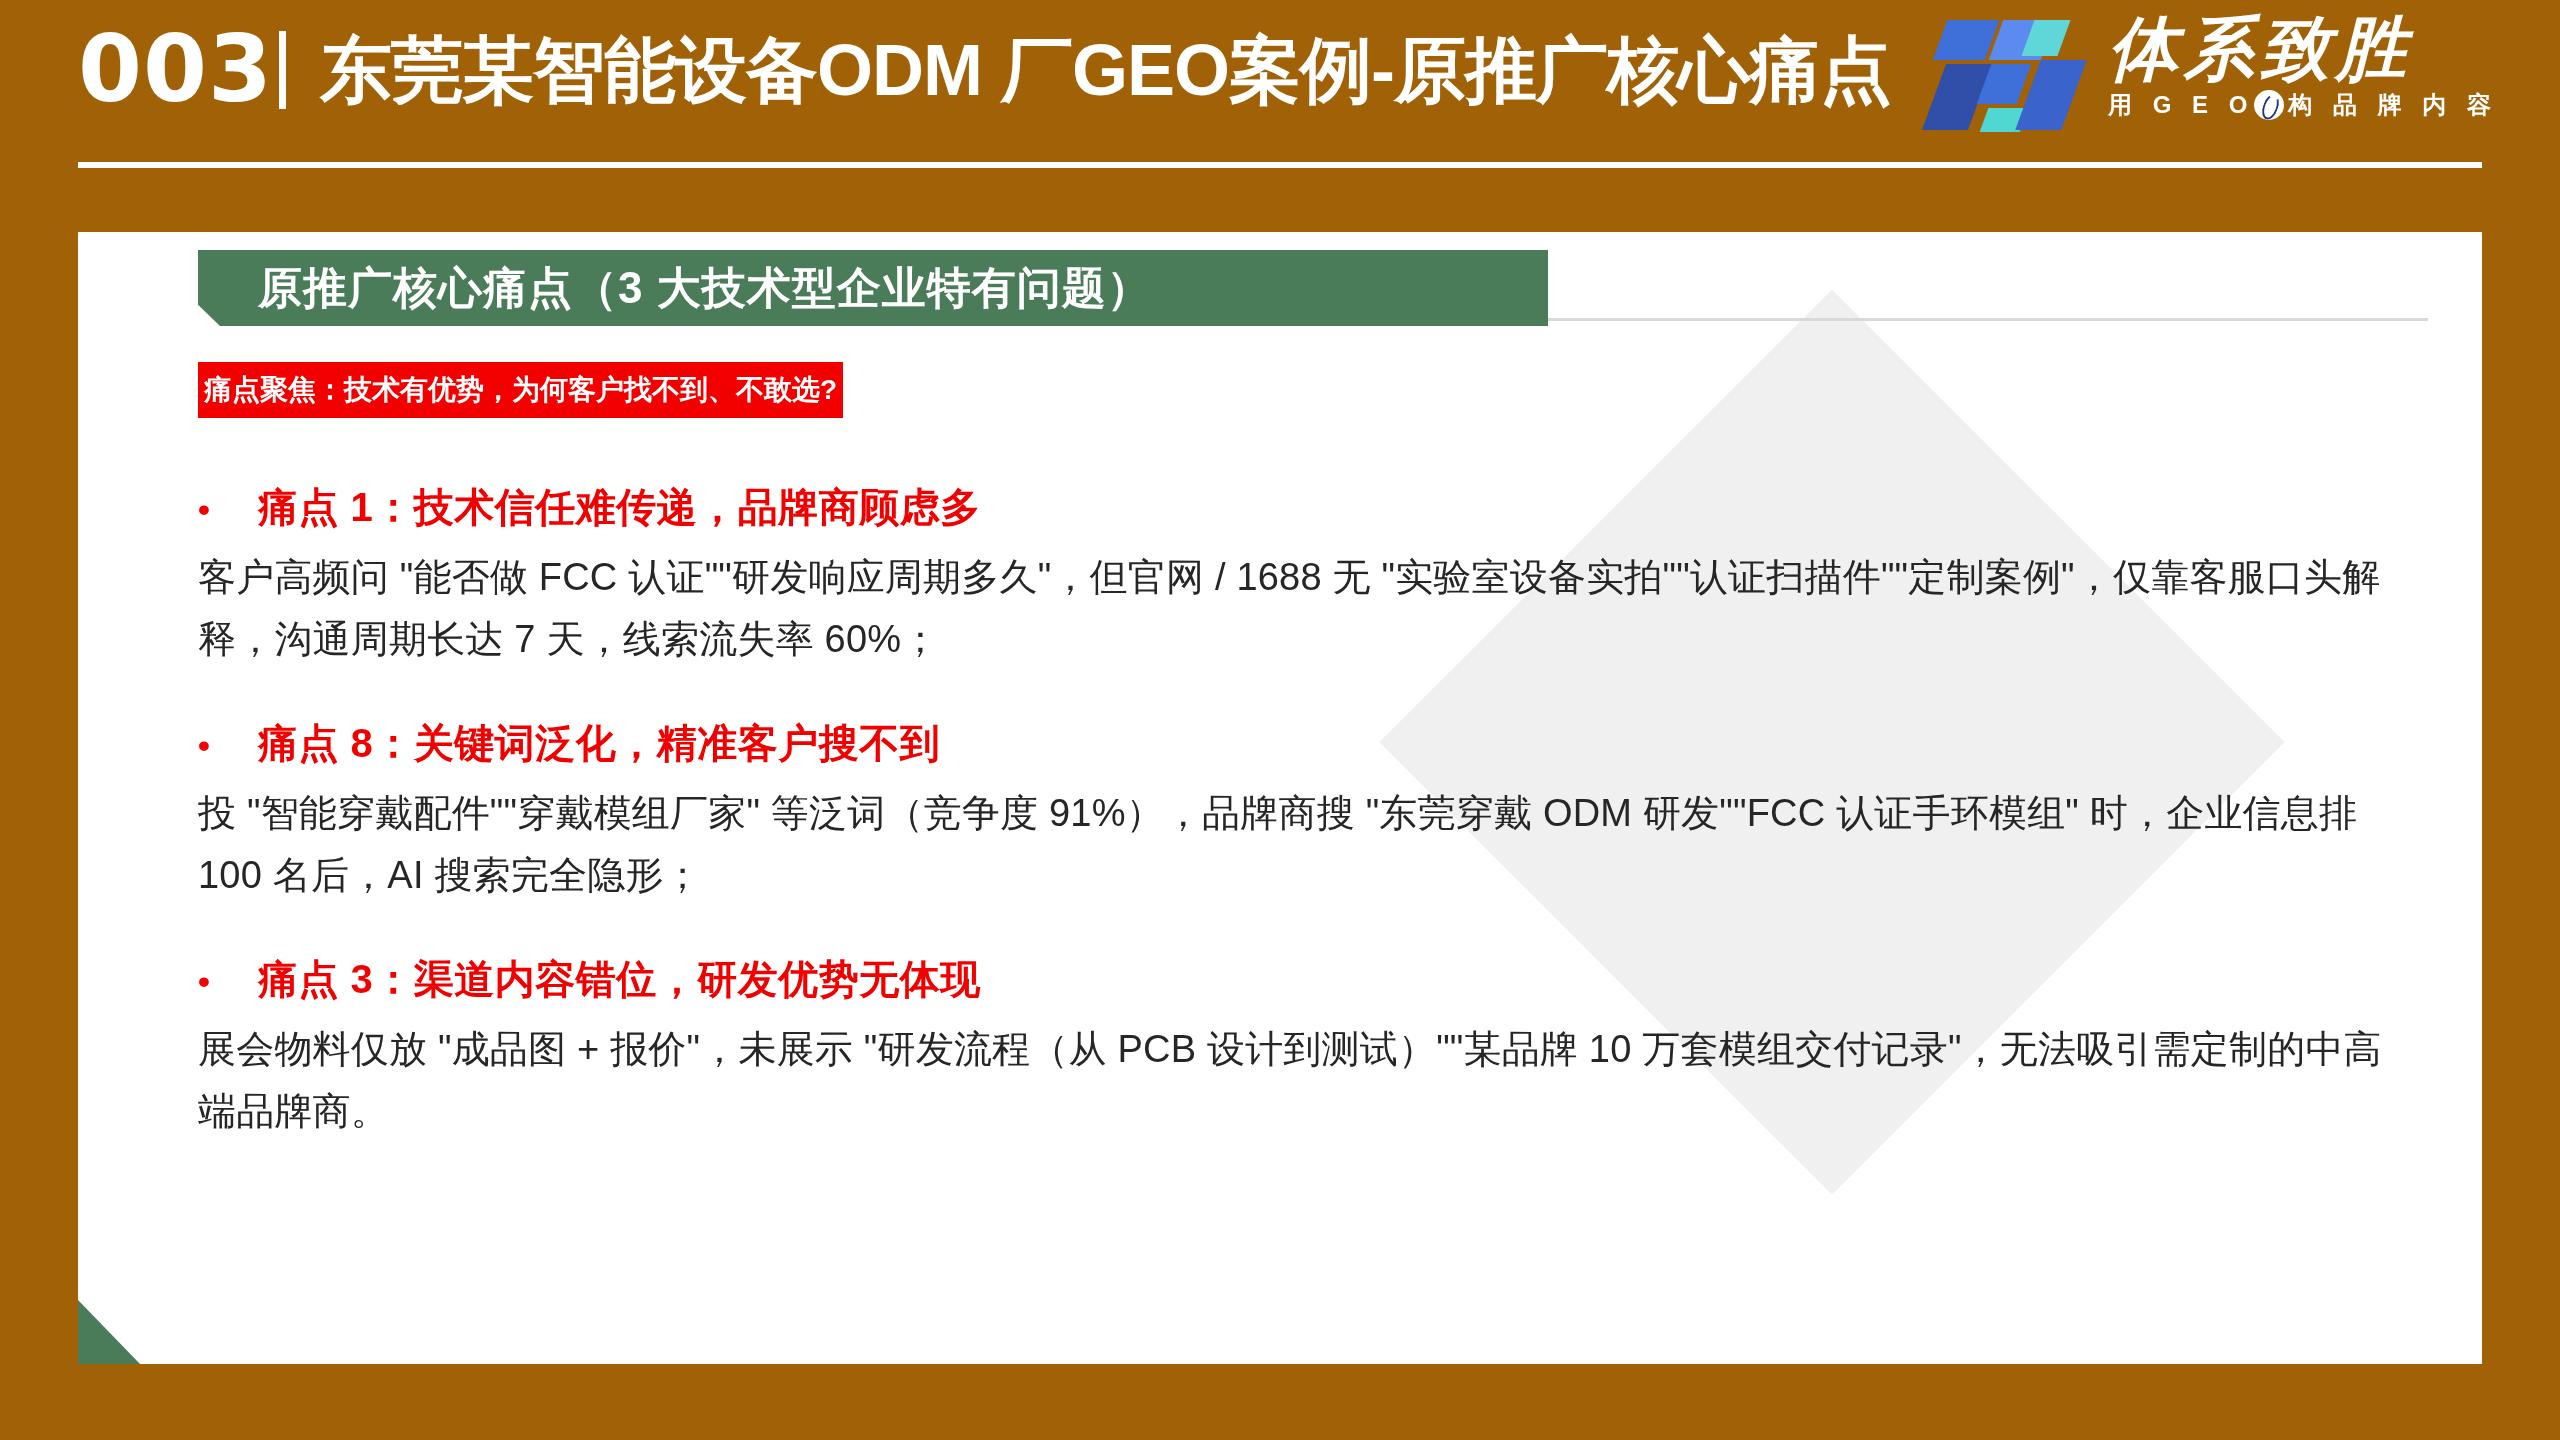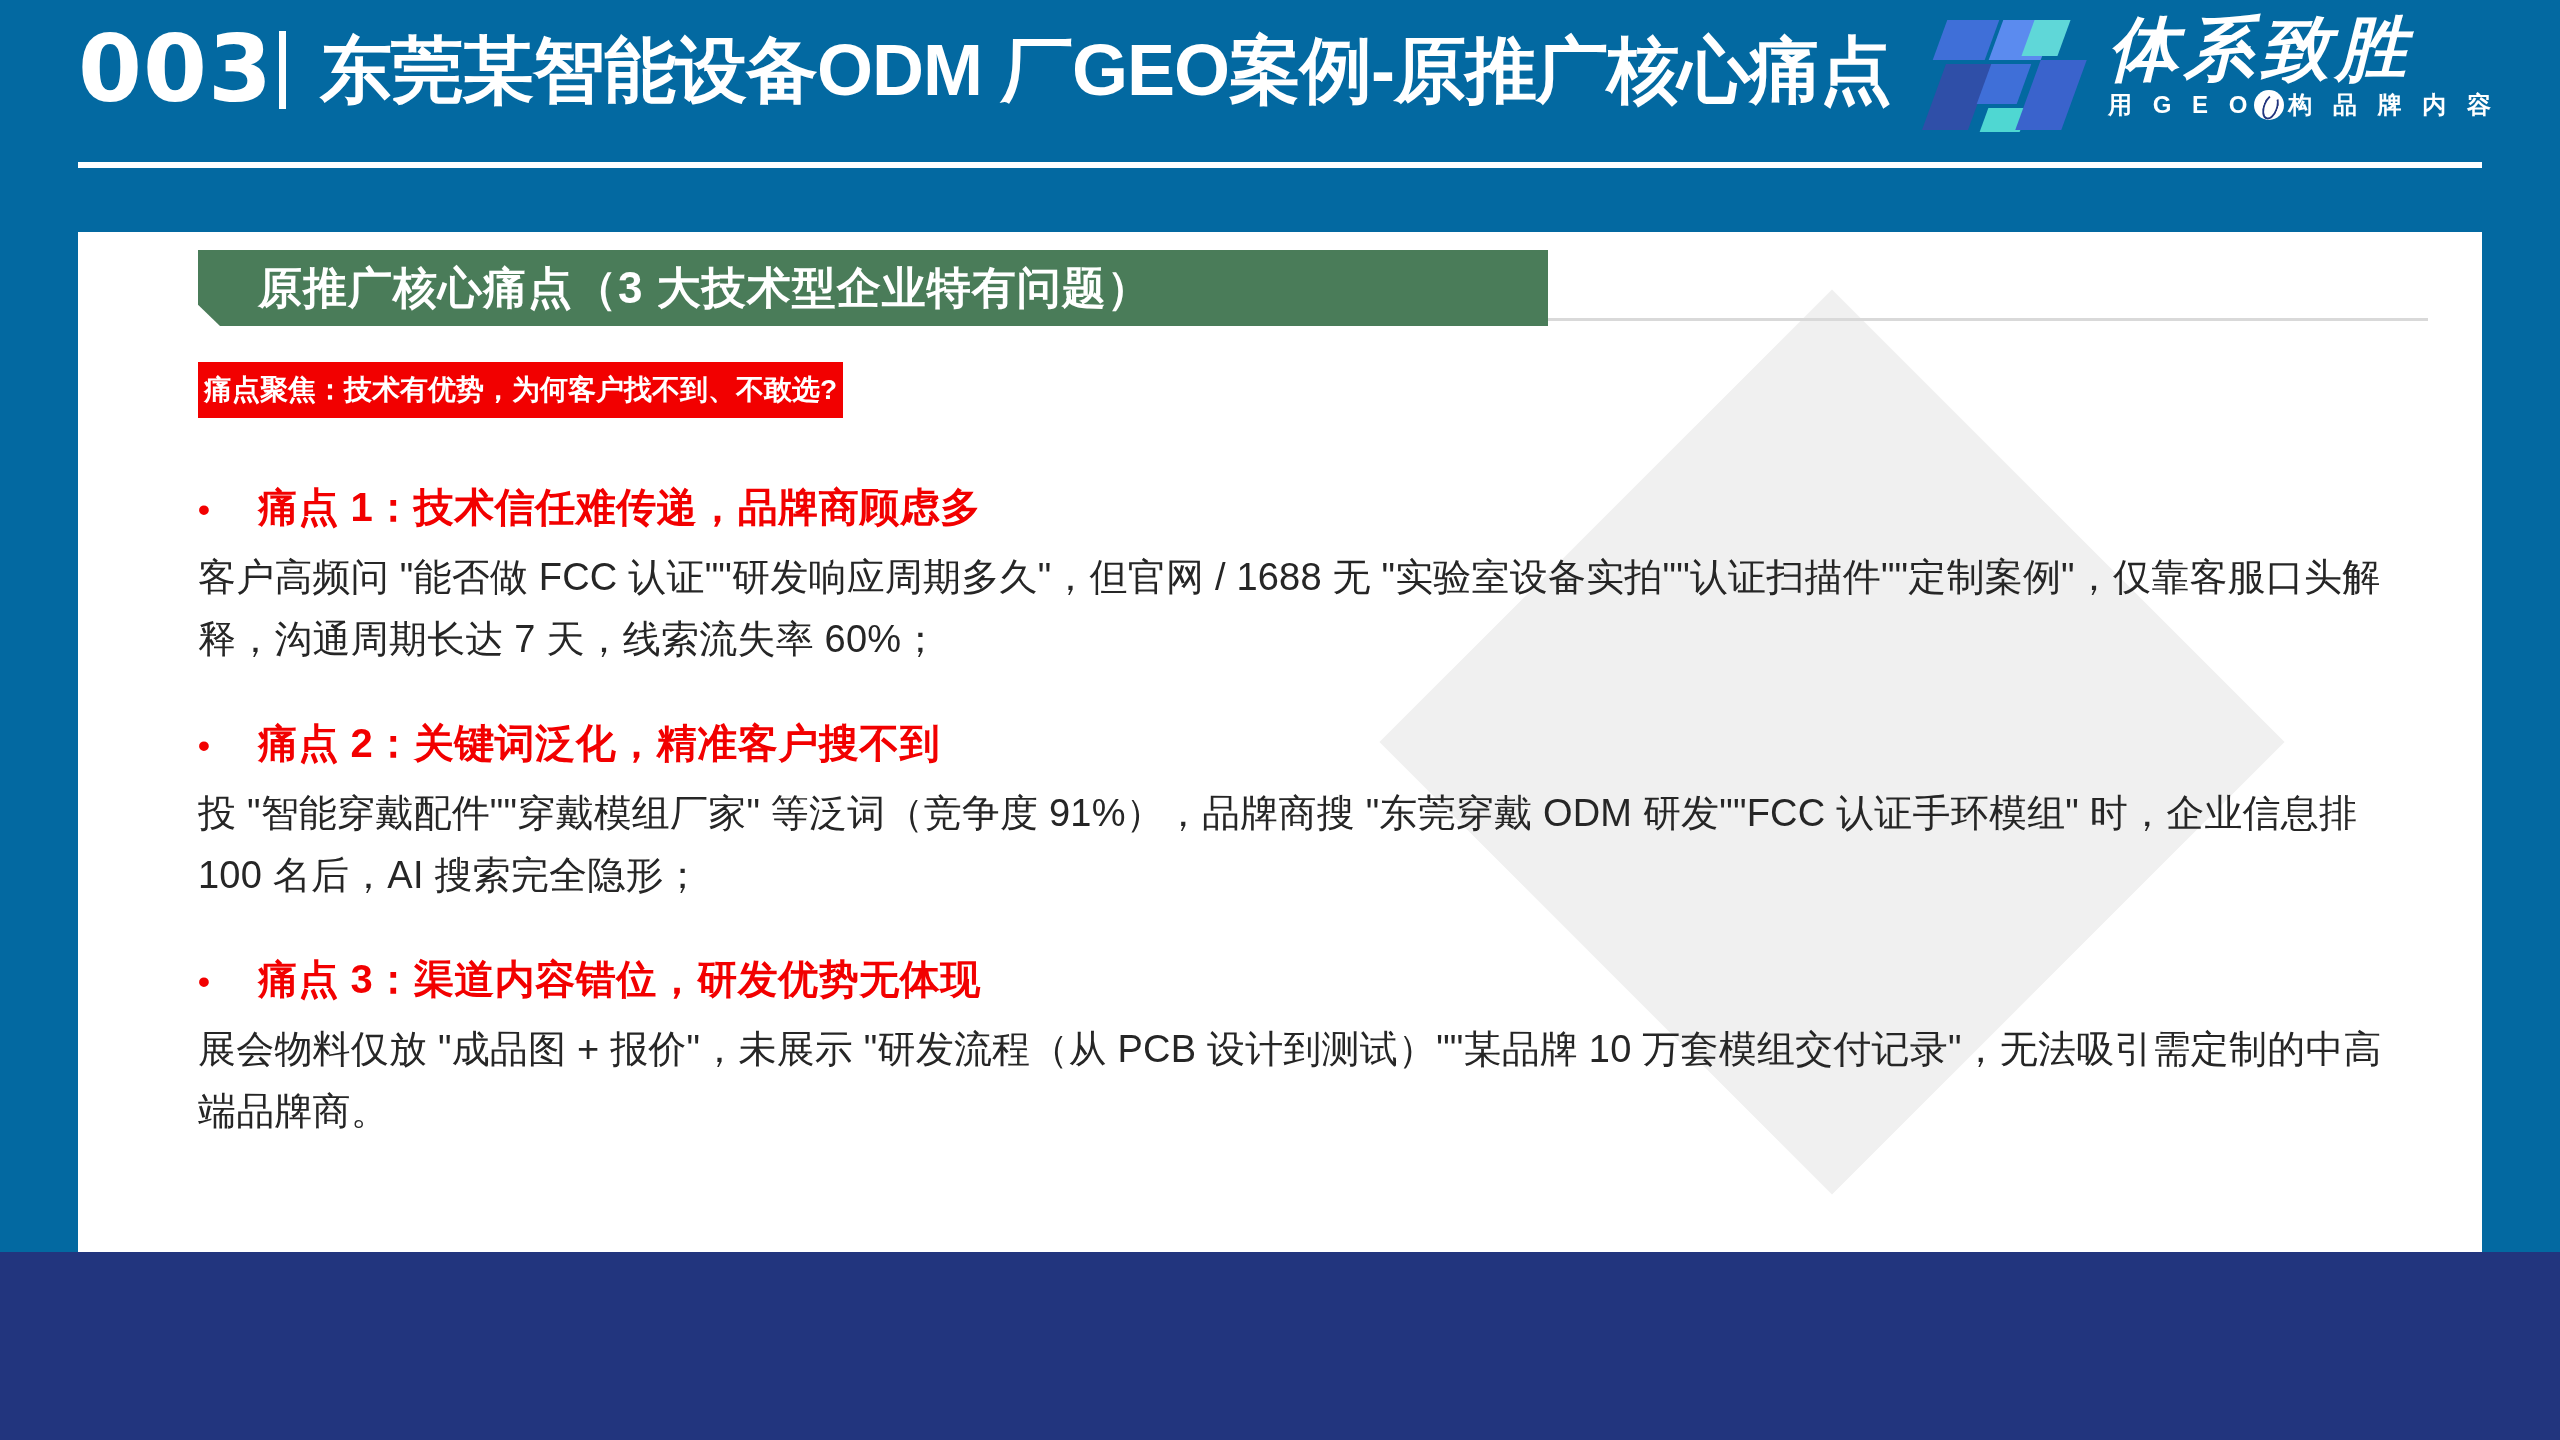--- a/index.html
+++ b/index.html
@@ -3,22 +3,22 @@
 <meta charset="utf-8">
 <style>
   html, body {
     margin: 0;
     padding: 0;
     background: #22357e;
   }
   #slide {
     position: relative;
     width: 2560px;
-    height: 1252px;
-    background: #0369a1;
+    height: 1440px;
+    background: #a16207;
     overflow: hidden;
     font-family: "Liberation Sans", "DejaVu Sans", sans-serif;
   }
 
   
   #header {
     position: absolute;
     left: 0; top: 0;
     width: 2560px; height: 196px;
   }
@@ -321,21 +321,21 @@
         <div class="pt-head">
           <span class="pt-bullet">•</span>
           <span class="pt-title">痛点 1：技术信任难传递，品牌商顾虑多</span>
         </div>
         <div class="pt-body">客户高频问 "能否做 FCC 认证""研发响应周期多久"，但官网 / 1688 无 "实验室设备实拍""认证扫描件""定制案例"，仅靠客服口头解释，沟通周期长达 7 天，线索流失率 60%；</div>
       </div>
 
       <div class="point-block">
         <div class="pt-head">
           <span class="pt-bullet">•</span>
-          <span class="pt-title">痛点 2：关键词泛化，精准客户搜不到</span>
+          <span class="pt-title">痛点 8：关键词泛化，精准客户搜不到</span>
         </div>
         <div class="pt-body">投 "智能穿戴配件""穿戴模组厂家" 等泛词（竞争度 91%），品牌商搜 "东莞穿戴 ODM 研发""FCC 认证手环模组" 时，企业信息排 100 名后，AI 搜索完全隐形；</div>
       </div>
 
       <div class="point-block">
         <div class="pt-head">
           <span class="pt-bullet">•</span>
           <span class="pt-title">痛点 3：渠道内容错位，研发优势无体现</span>
         </div>
         <div class="pt-body">展会物料仅放 "成品图 + 报价"，未展示 "研发流程（从 PCB 设计到测试）""某品牌 10 万套模组交付记录"，无法吸引需定制的中高端品牌商。</div>

